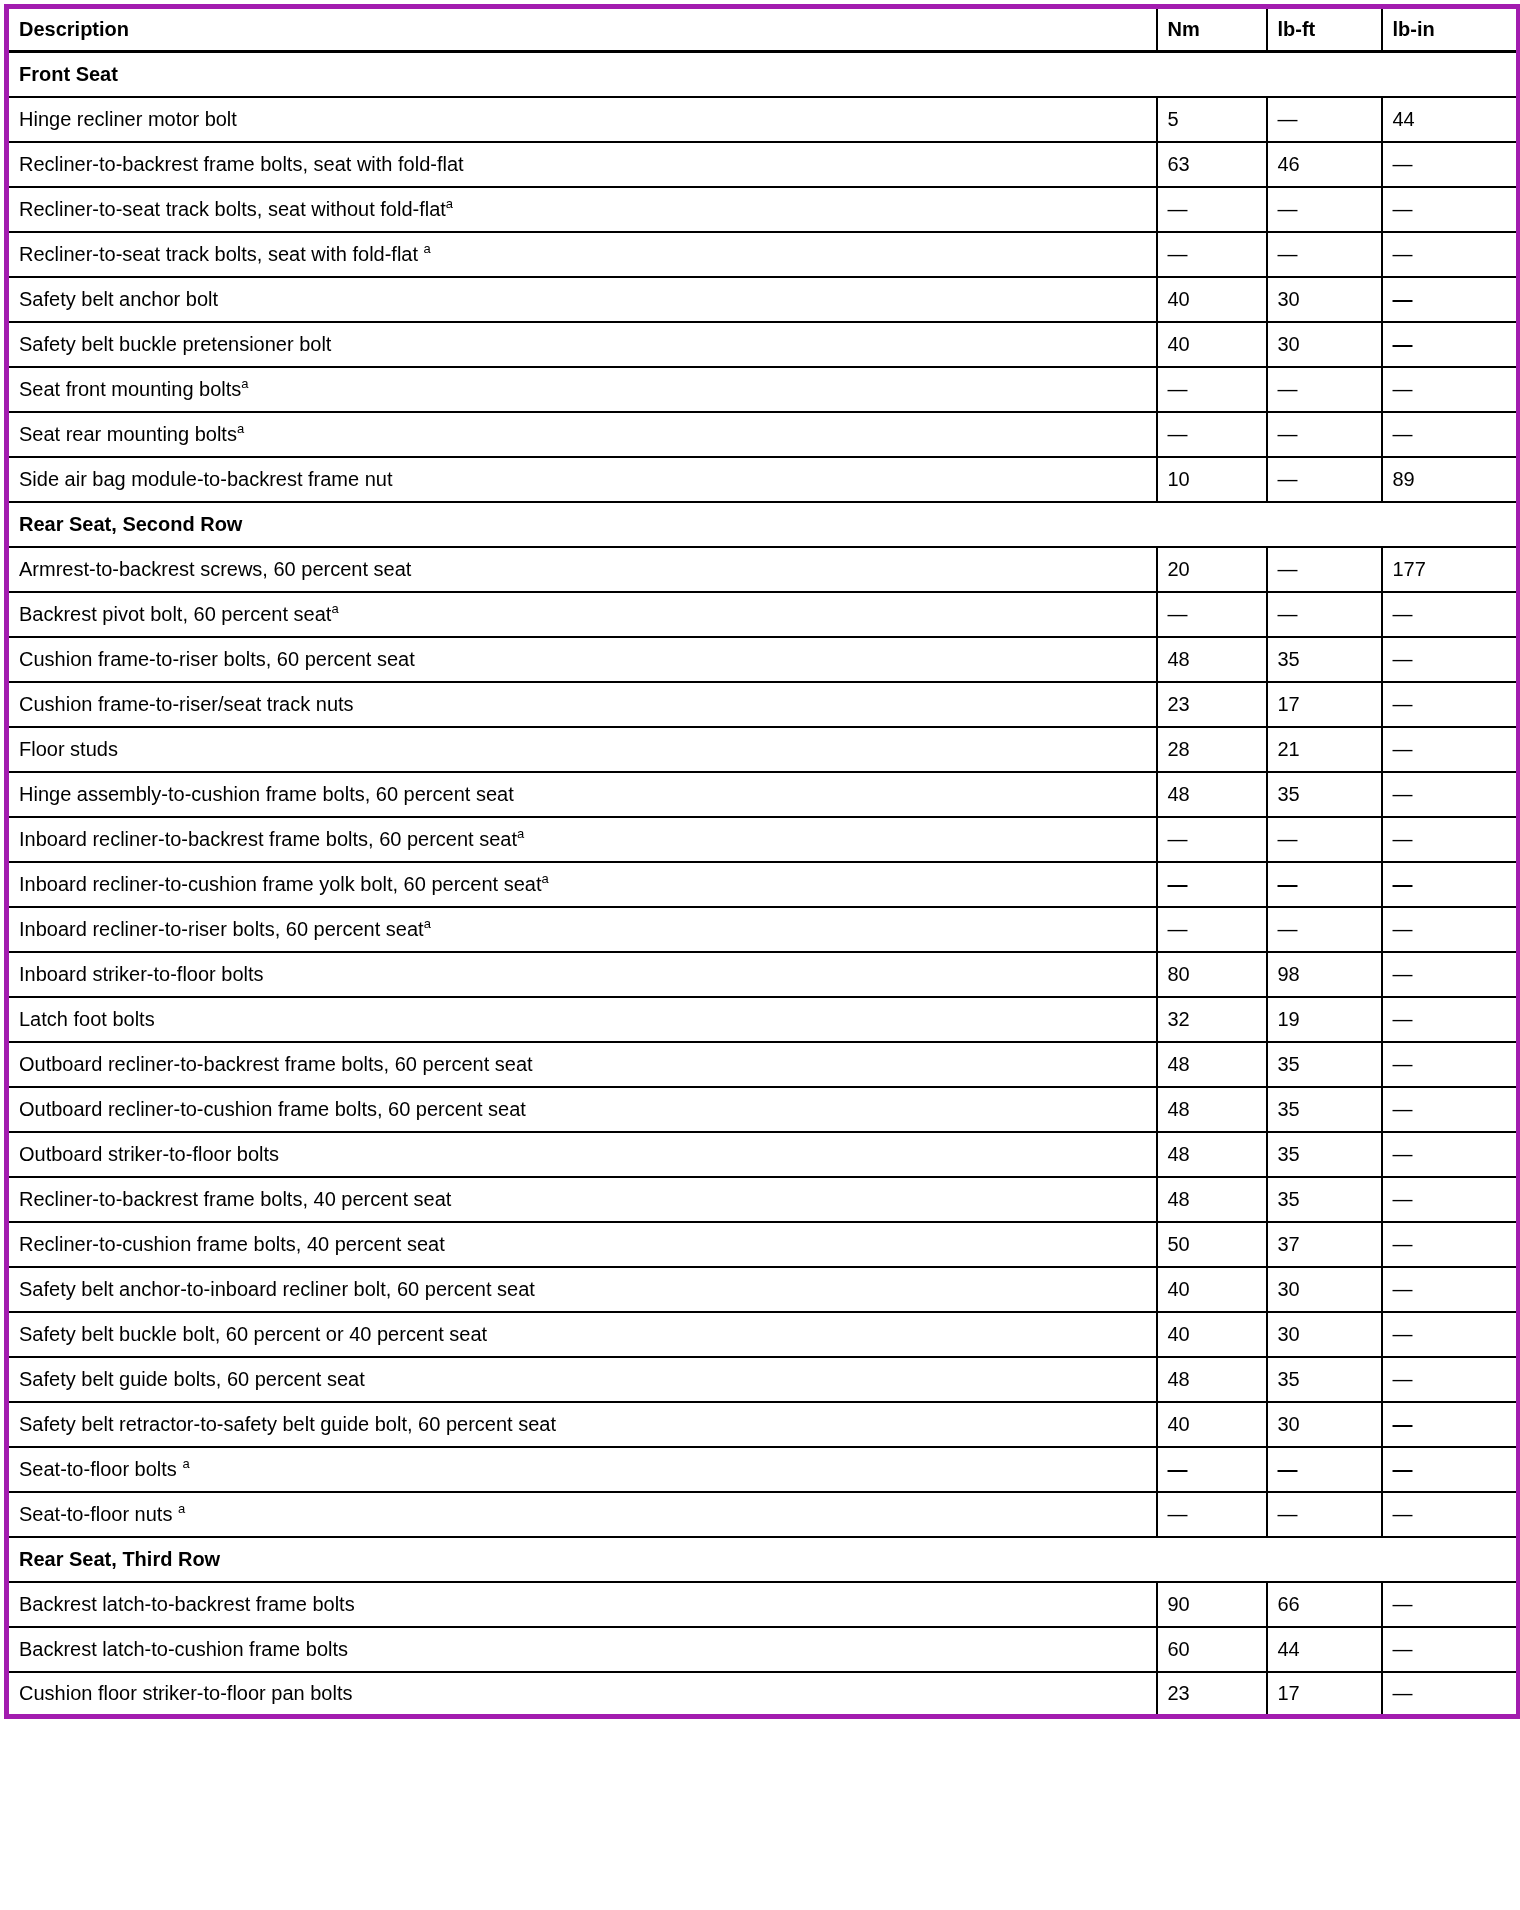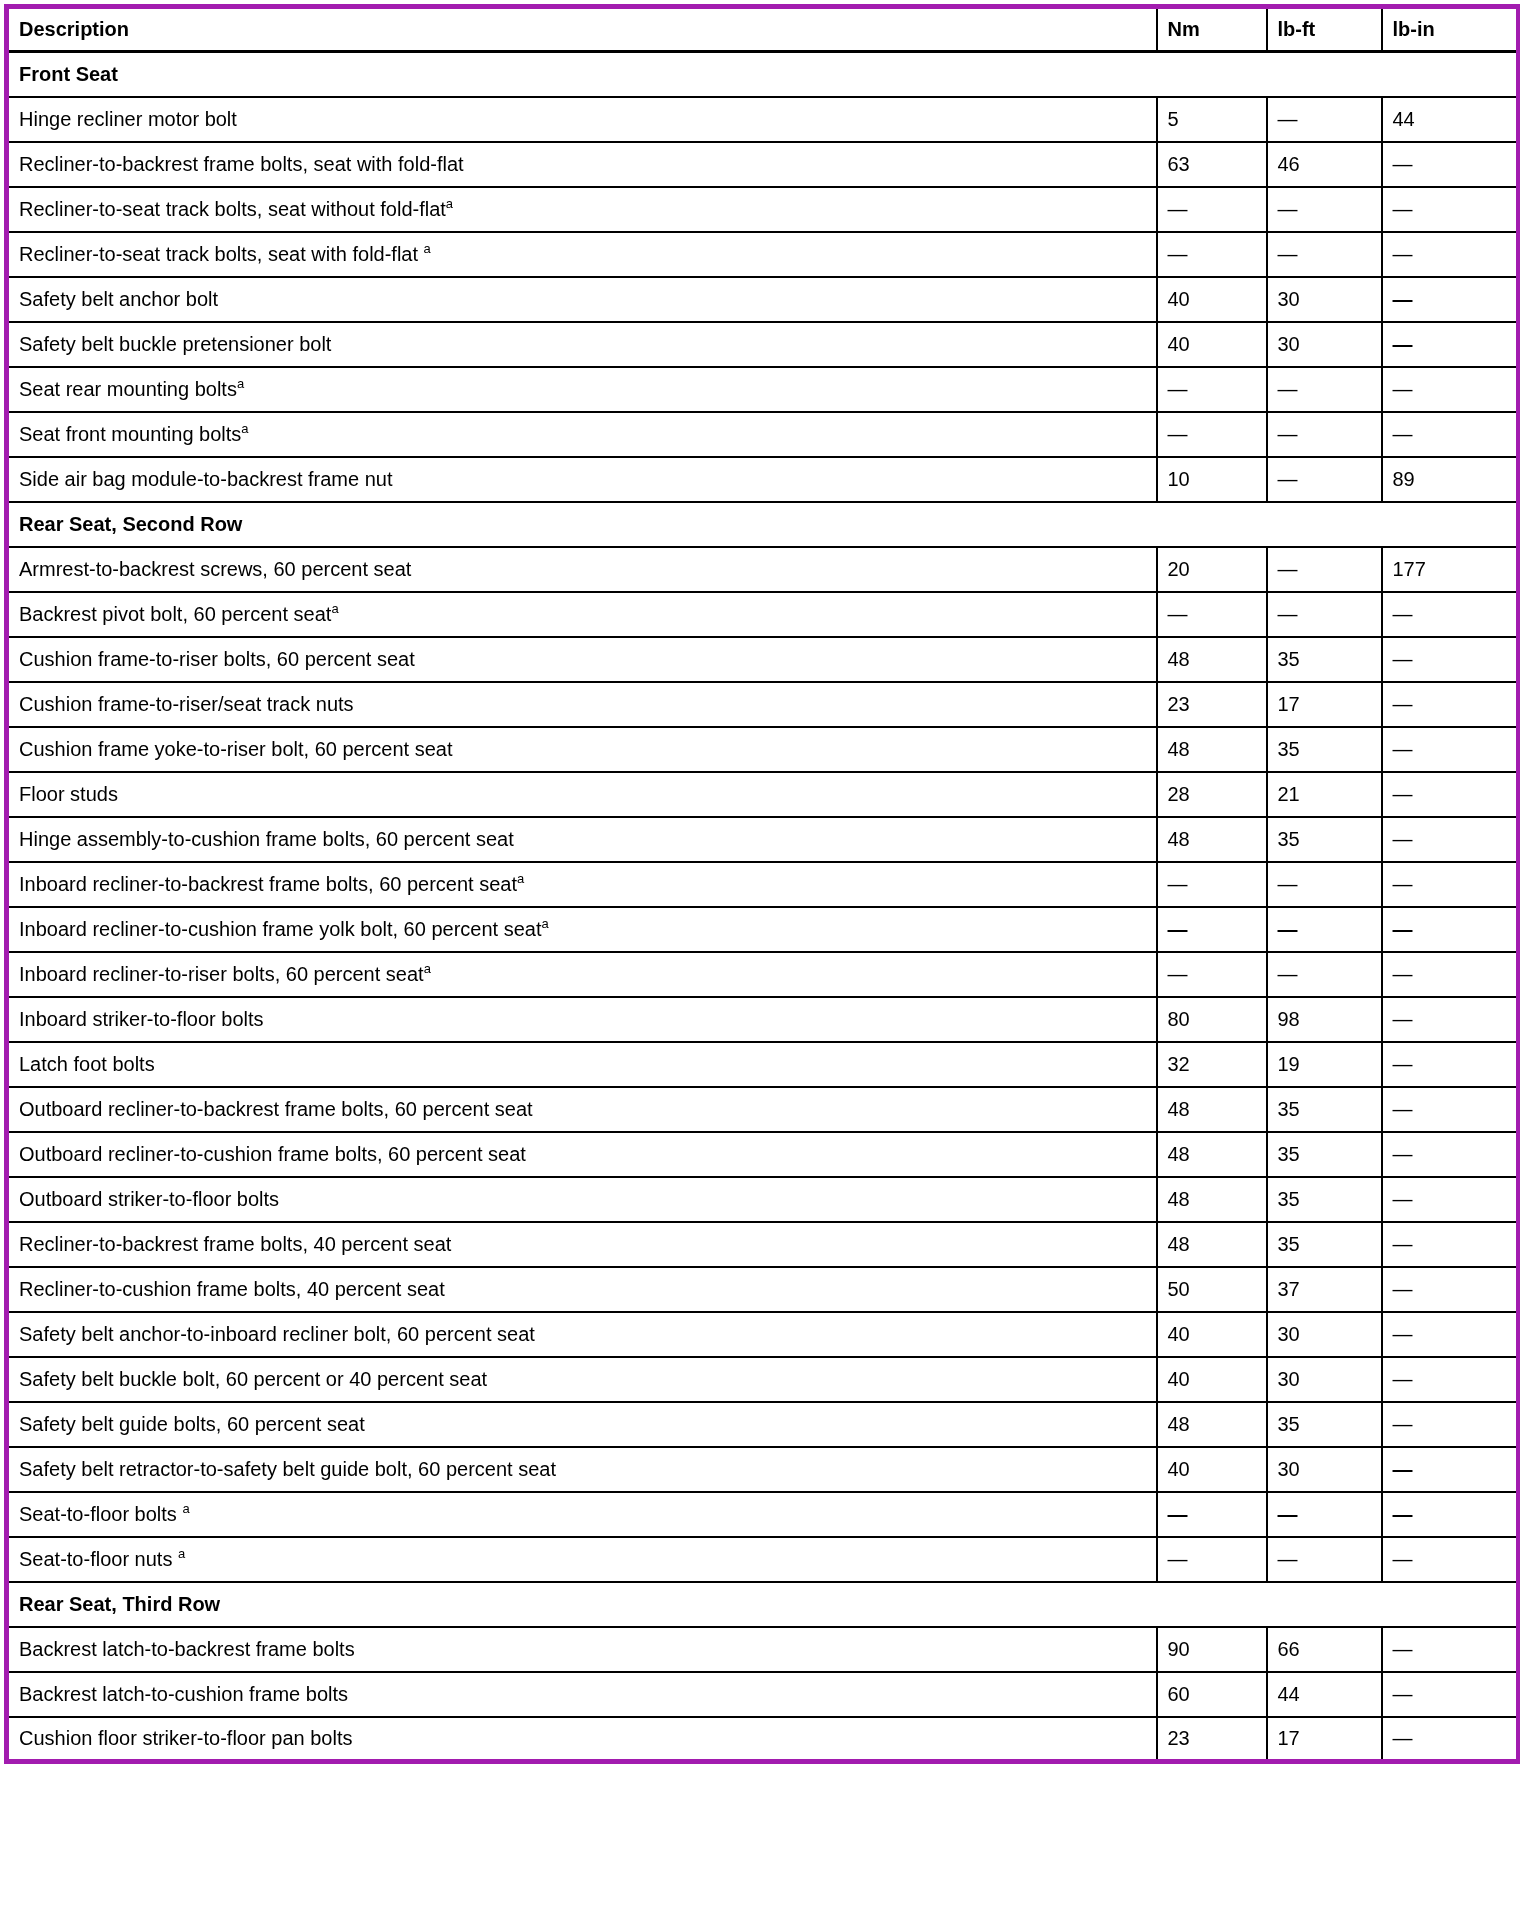--- a/index.html
+++ b/index.html
@@ -107,27 +107,27 @@
         <td class="val-cell">30</td>
         <td class="val-cell bold-dash">—</td>
       </tr>
       <tr>
         <td class="desc-cell">Safety belt buckle pretensioner bolt</td>
         <td class="val-cell">40</td>
         <td class="val-cell">30</td>
         <td class="val-cell bold-dash">—</td>
       </tr>
       <tr>
+        <td class="desc-cell">Seat front mounting bolts<sup class="footnote">a</sup></td>
+        <td class="val-cell">—</td>
+        <td class="val-cell">—</td>
+        <td class="val-cell">—</td>
+      </tr>
+      <tr>
         <td class="desc-cell">Seat rear mounting bolts<sup class="footnote">a</sup></td>
-        <td class="val-cell">—</td>
-        <td class="val-cell">—</td>
-        <td class="val-cell">—</td>
-      </tr>
-      <tr>
-        <td class="desc-cell">Seat front mounting bolts<sup class="footnote">a</sup></td>
         <td class="val-cell">—</td>
         <td class="val-cell">—</td>
         <td class="val-cell">—</td>
       </tr>
       <tr>
         <td class="desc-cell">Side air bag module-to-backrest frame nut</td>
         <td class="val-cell">10</td>
         <td class="val-cell">—</td>
         <td class="val-cell">89</td>
       </tr>
@@ -149,26 +149,20 @@
       <tr>
         <td class="desc-cell">Cushion frame-to-riser bolts, 60 percent seat</td>
         <td class="val-cell">48</td>
         <td class="val-cell">35</td>
         <td class="val-cell">—</td>
       </tr>
       <tr>
         <td class="desc-cell">Cushion frame-to-riser/seat track nuts</td>
         <td class="val-cell">23</td>
         <td class="val-cell">17</td>
-        <td class="val-cell">—</td>
-      </tr>
-      <tr>
-        <td class="desc-cell">Cushion frame yoke-to-riser bolt, 60 percent seat</td>
-        <td class="val-cell">48</td>
-        <td class="val-cell">35</td>
         <td class="val-cell">—</td>
       </tr>
       <tr>
         <td class="desc-cell">Floor studs</td>
         <td class="val-cell">28</td>
         <td class="val-cell">21</td>
         <td class="val-cell">—</td>
       </tr>
       <tr>
         <td class="desc-cell">Hinge assembly-to-cushion frame bolts, 60 percent seat</td>

